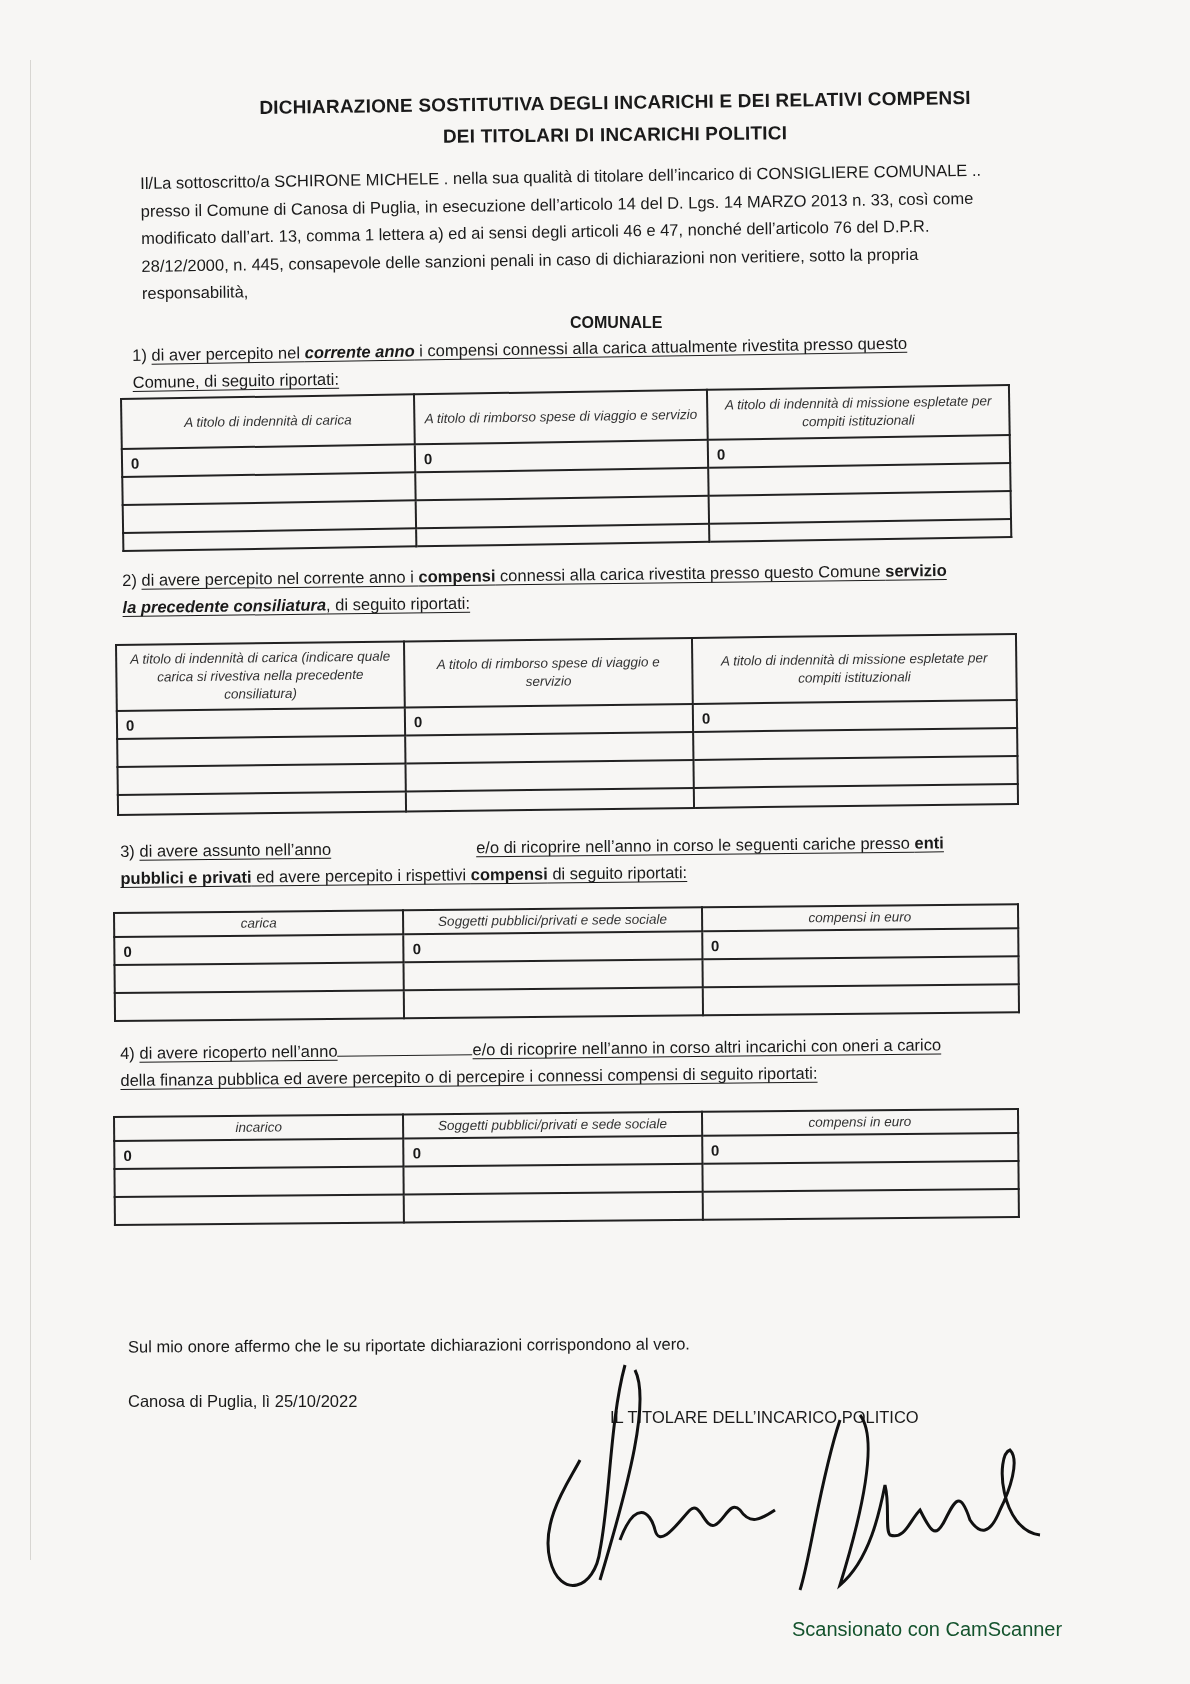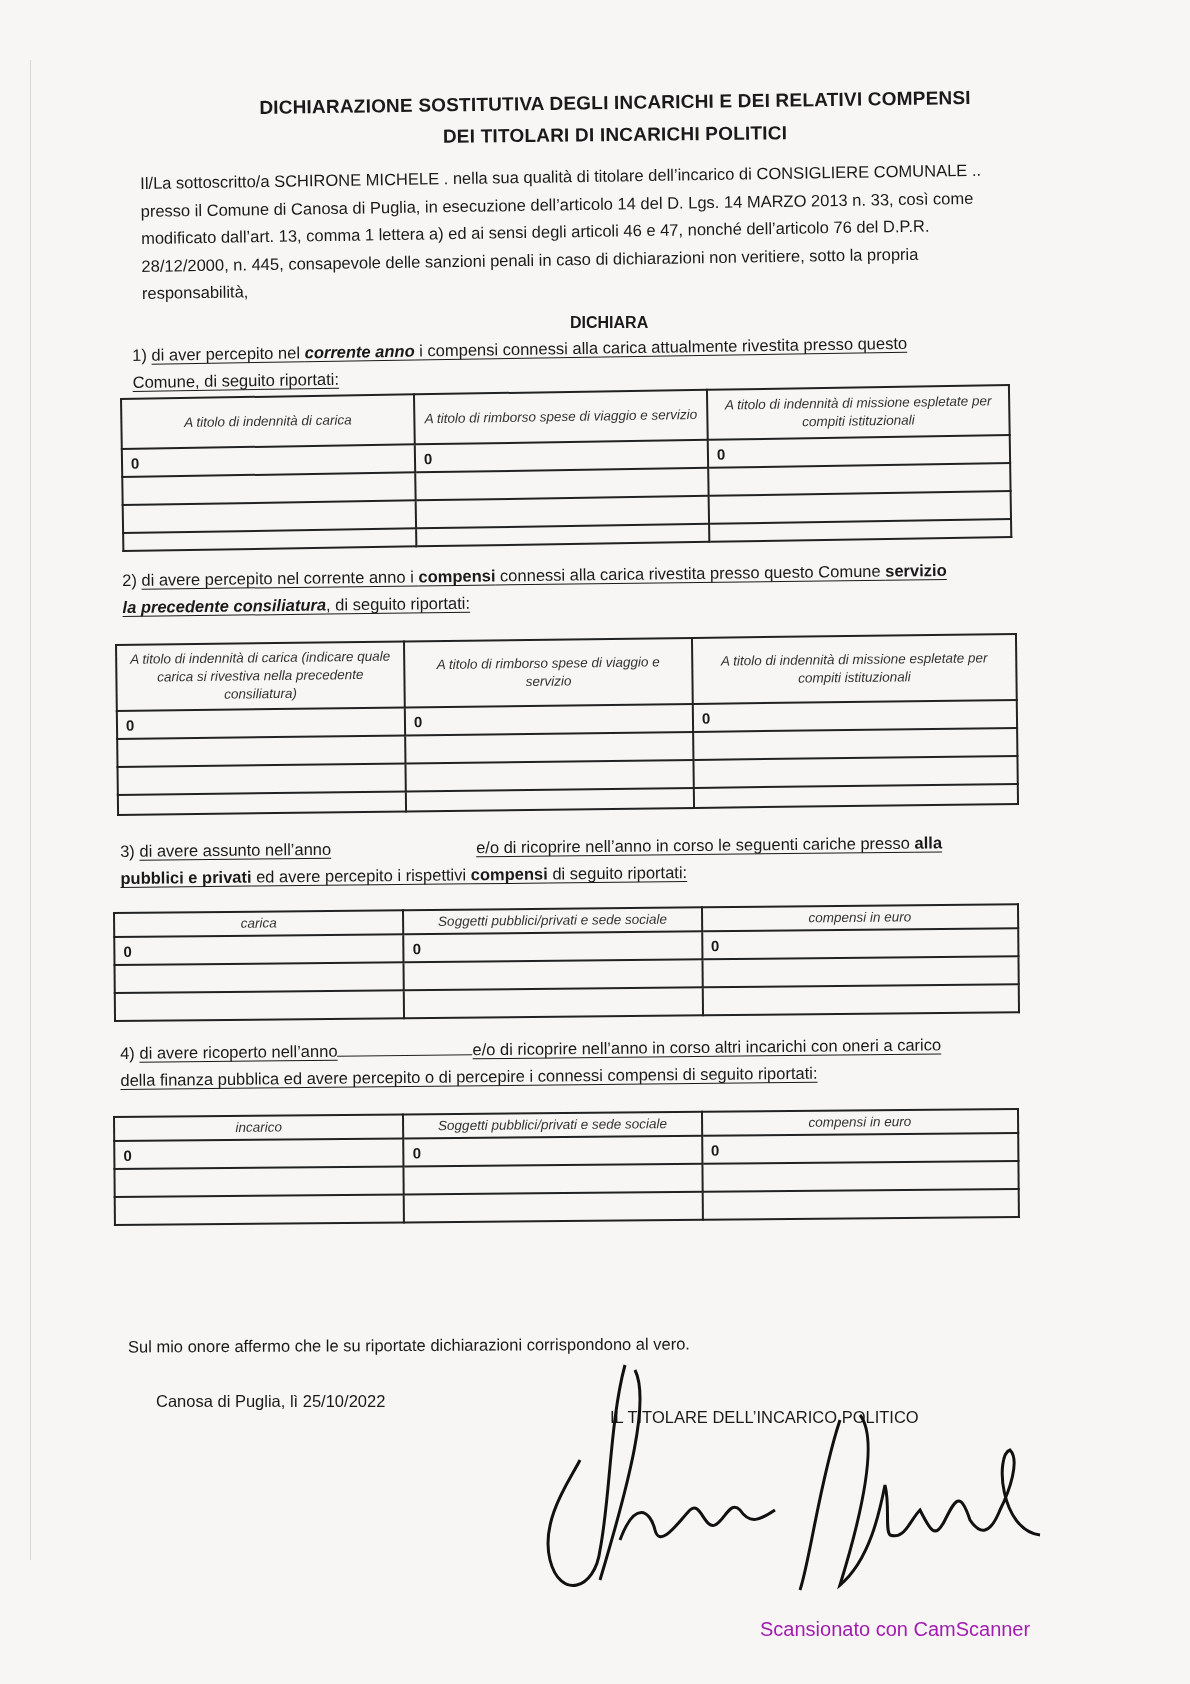--- a/index.html
+++ b/index.html
@@ -37,43 +37,43 @@
     position: absolute; border-collapse: collapse; transform-origin: left top;
     font-size: 13.5px;
   }
   table.grid td {
     border: 2px solid #222; padding: 2px 8px; vertical-align: middle;
   }
   table.grid td.h { font-style: italic; text-align: center; color: #333; font-size: 13.5px; line-height: 18px; }
   table.grid td.v { font-weight: bold; font-size: 15px; height: 22px; }
   table.grid td.e { height: 22px; }
   .closing { position: absolute; left: 128px; top: 1336px; font-size: 16.5px; transform: rotate(-0.3deg); }
-  .place { position: absolute; left: 128px; top: 1392px; font-size: 16.5px; margin-left: 28px; }
+  .place { position: absolute; left: 128px; top: 1392px; font-size: 16.5px; }
   .sigtitle { position: absolute; left: 610px; top: 1408px; font-size: 16.5px; }
   .signature { position: absolute; left: 540px; top: 1360px; width: 520px; height: 260px; }
-  .footer { position: absolute; left: 760px; top: 1618px; font-size: 20px; color: #a21caf; }
+  .footer { position: absolute; left: 792px; top: 1618px; font-size: 20px; color: #14532d; }
 </style>
 </head>
 <body>
 
 <div class="page">
   <div class="left-edge"></div>
 
   <div class="title t1">DICHIARAZIONE SOSTITUTIVA DEGLI INCARICHI E DEI RELATIVI COMPENSI</div>
   <div class="title t2">DEI TITOLARI DI INCARICHI POLITICI</div>
 
   <div class="para">
     <p>Il/La sottoscritto/a SCHIRONE MICHELE . nella sua qualità di titolare dell’incarico di CONSIGLIERE COMUNALE ..</p>
     <p>presso il Comune di Canosa di Puglia, in esecuzione dell’articolo 14 del D. Lgs. 14 MARZO 2013 n. 33, così come</p>
     <p>modificato dall’art. 13, comma 1 lettera a) ed ai sensi degli articoli 46 e 47, nonché dell’articolo 76 del D.P.R.</p>
     <p>28/12/2000, n. 445, consapevole delle sanzioni penali in caso di dichiarazioni non veritiere, sotto la propria</p>
     <p>responsabilità,</p>
   </div>
 
-  <div class="dichiara">DICHIARA</div>
+  <div class="dichiara">COMUNALE</div>
 
   <div class="sec" style="left:132px; top:342px; transform: rotate(-0.9deg);">
     <p><span>1) </span><span class="u"><span>di aver percepito nel </span><span class="bi">corrente anno</span><span> i compensi connessi alla carica attualmente rivestita presso questo</span></span></p>
     <p class="u">Comune, di seguito riportati:</p>
   </div>
   <table class="grid" style="left:120px; top:398px; width:890px; transform: rotate(-0.9deg);">
     <tbody>
         <tr>
       <td class="h" style="width:33%; height:44px;">A titolo di indennità di carica</td>
       <td class="h" style="width:33%;">A titolo di rimborso spese di viaggio e servizio</td>
@@ -130,21 +130,21 @@
         </tr>
     <tr>
           <td class="e" style="height:14px"></td>
           <td class="e" style="height:14px"></td>
           <td class="e" style="height:14px"></td>
         </tr>
   </tbody>
     </table>
 
   <div class="sec" style="left:120px; top:838px; transform: rotate(-0.6deg);">
-    <p><span>3) </span><span class="u">di avere assunto nell’anno</span><span class="blank u"> </span><span class="u"><span>e/o di ricoprire nell’anno in corso le seguenti cariche presso </span><span class="b">alla</span></span></p>
+    <p><span>3) </span><span class="u">di avere assunto nell’anno</span><span class="blank u"> </span><span class="u"><span>e/o di ricoprire nell’anno in corso le seguenti cariche presso </span><span class="b">enti</span></span></p>
     <p class="u"><span class="b">pubblici e privati</span><span> ed avere percepito i rispettivi </span><span class="b">compensi</span><span> di seguito riportati:</span></p>
   </div>
   <table class="grid" style="left:113px; top:912px; width:906px; transform: rotate(-0.55deg);">
     <tbody>
         <tr>
       <td class="h" style="width:32%;">carica</td>
       <td class="h" style="width:33%;">Soggetti pubblici/privati e sede sociale</td>
       <td class="h">compensi in euro</td>
     </tr>
     <tr>

